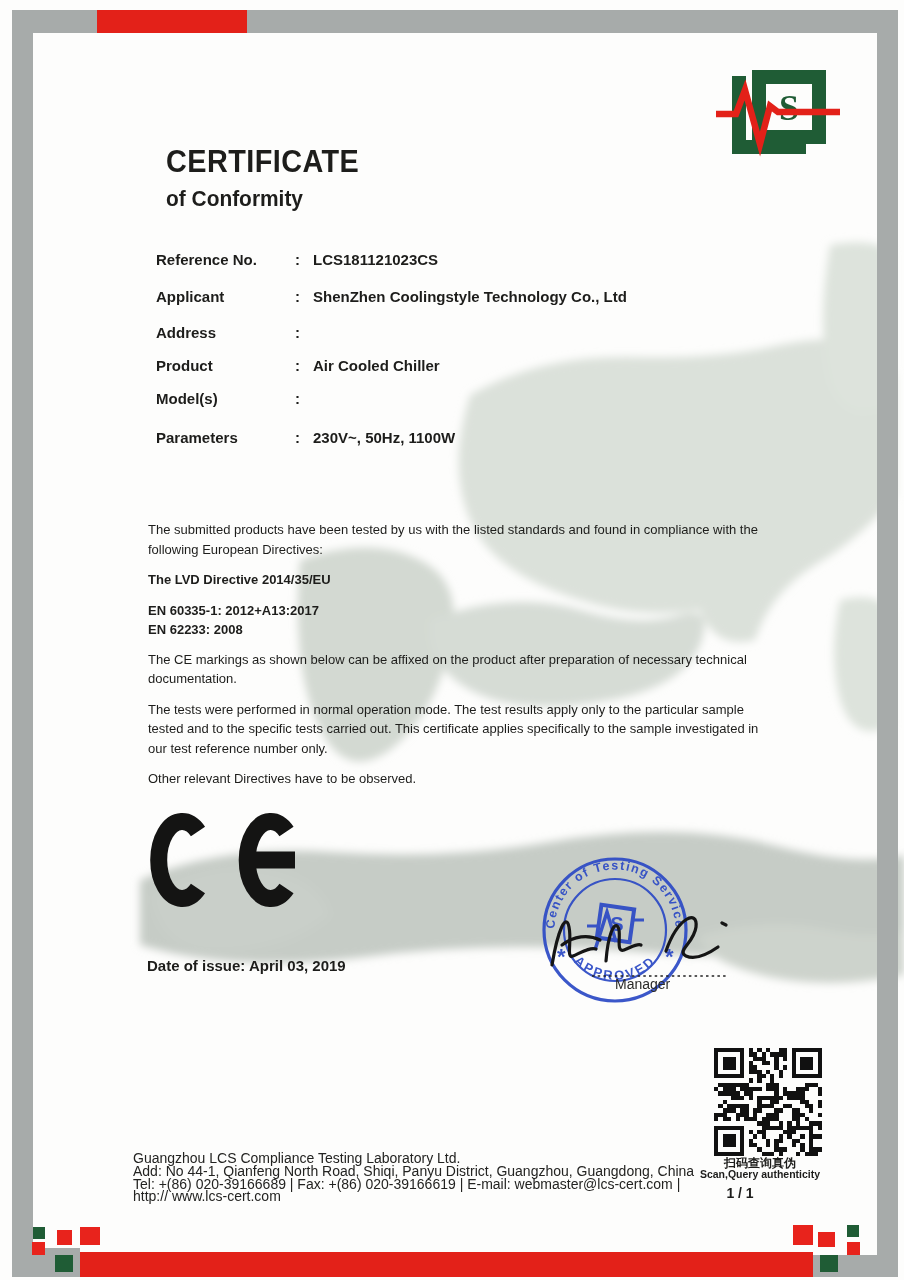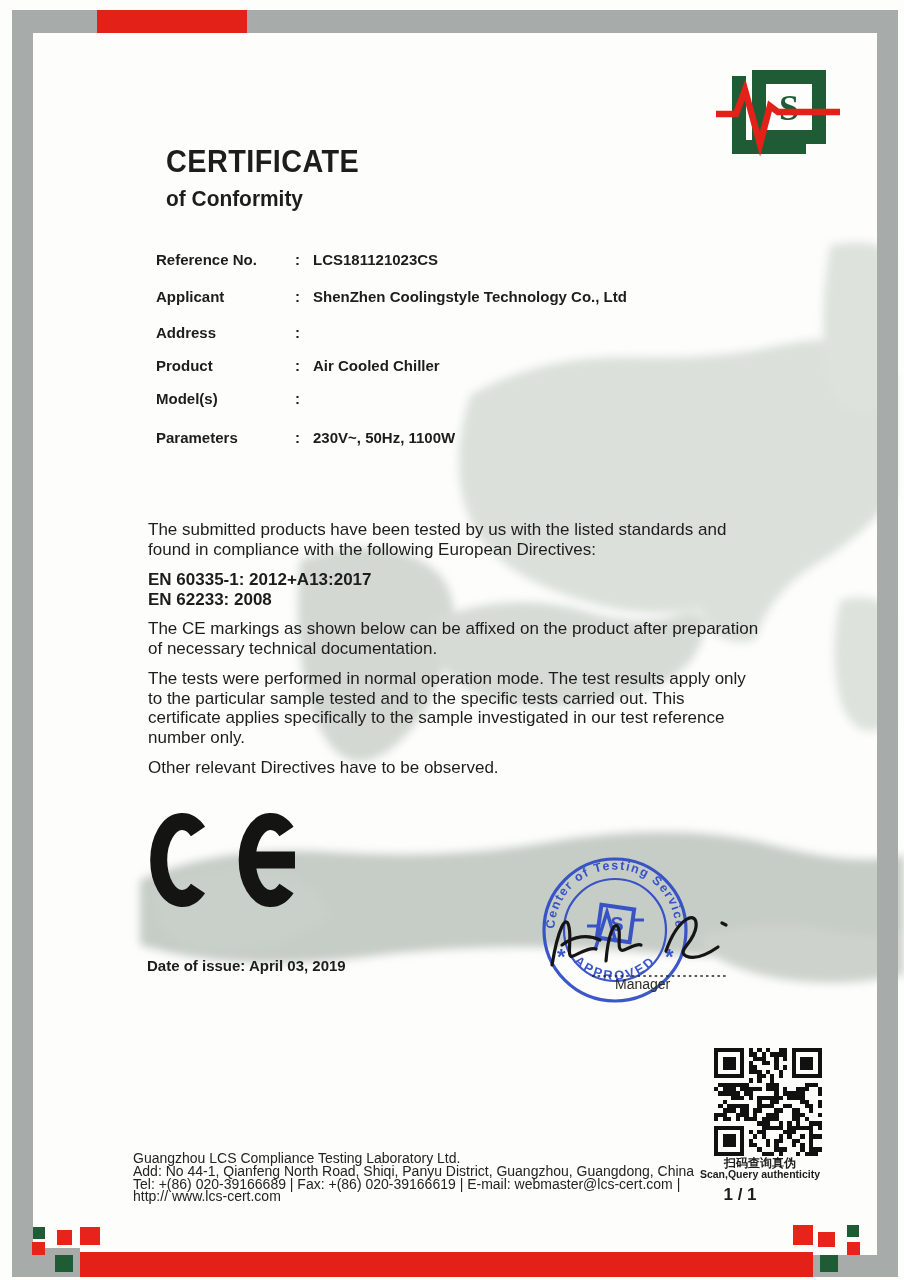--- a/index.html
+++ b/index.html
@@ -21,40 +21,40 @@
           transform:scaleX(.95);transform-origin:left;white-space:nowrap;}
   
   .fields{position:absolute;left:156px;top:250px;width:650px;}
   .frow{display:flex;align-items:flex-start;font-size:15px;font-weight:bold;line-height:19px;}
   .frow .lbl{width:139px;flex:0 0 139px;}
   .frow .col{width:18px;flex:0 0 18px;}
   .frow .val{width:492px;}
   .m1{margin-bottom:18px}.m2{margin-bottom:17px}.m3{margin-bottom:14px}
   .m4{margin-bottom:14px}.m5{margin-bottom:20px}
   
-  .bodytxt{position:absolute;left:148px;top:520px;width:612px;font-size:17px;line-height:19.5px;}
+  .bodytxt{position:absolute;left:148px;top:520px;width:612px;font-size:13px;line-height:19.5px;}
   .bodytxt p{margin:0 0 11px 0;}
   .bodytxt .bold{font-weight:bold;}
   .bodytxt .std{margin-bottom:0;}
   .bodytxt .stdblock{margin:1px 0 10px 0;}
   
   .cemark{position:absolute;left:148px;top:812px;}
   .dateissue{position:absolute;left:147px;top:957px;font-size:15px;font-weight:bold;}
   .stamp{position:absolute;left:537px;top:852px;opacity:.92;}
   .signature{position:absolute;left:540px;top:885px;}
   .manager{position:absolute;left:615px;top:976px;font-size:14px;color:#2a2a28;}
   
   .qr{position:absolute;left:714px;top:1048px;width:108px;height:108px;}
   .qr svg{width:100%;height:100%;}
   .qrzh{position:absolute;left:690px;top:1155px;width:140px;text-align:center;
         font-size:12px;font-weight:bold;}
   .qren{position:absolute;left:690px;top:1168px;width:140px;text-align:center;
         font-size:10.5px;font-weight:bold;}
   .pagenum{position:absolute;left:710px;top:1185px;width:60px;text-align:center;
-        font-size:17px;font-weight:bold;}
+        font-size:14px;font-weight:bold;}
   .footer{position:absolute;left:133px;top:1152px;width:575px;font-size:14px;
         line-height:12.8px;color:#232321;}
 </style>
 </head>
 <body>
 
 <div class="page">
 
   <svg class="watermark" width="904" height="1280">
     <defs>
@@ -134,20 +134,21 @@
     </div>
     <div class="frow">
       <span class="lbl">Parameters</span>
       <span class="col">:</span>
       <span class="val">230V~, 50Hz, 1100W</span>
     </div>
   </div>
 
   <div class="bodytxt">
     <p>The submitted products have been tested by us with the listed standards and found in compliance with the following European Directives:</p>
+    <p class="bold">The LVD Directive 2014/35/EU</p>
     <div class="stdblock">
       <p class="bold std">EN 60335-1: 2012+A13:2017</p>
       <p class="bold std">EN 62233: 2008</p>
     </div>
     <p>The CE markings as shown below can be affixed on the product after preparation of necessary technical documentation.</p>
     <p>The tests were performed in normal operation mode. The test results apply only to the particular sample tested and to the specific tests carried out. This certificate applies specifically to the sample investigated in our test reference number only.</p>
     <p>Other relevant Directives have to be observed.</p>
   </div>
 
   <svg class="cemark" width="152" height="96" viewBox="0 0 152 96">

